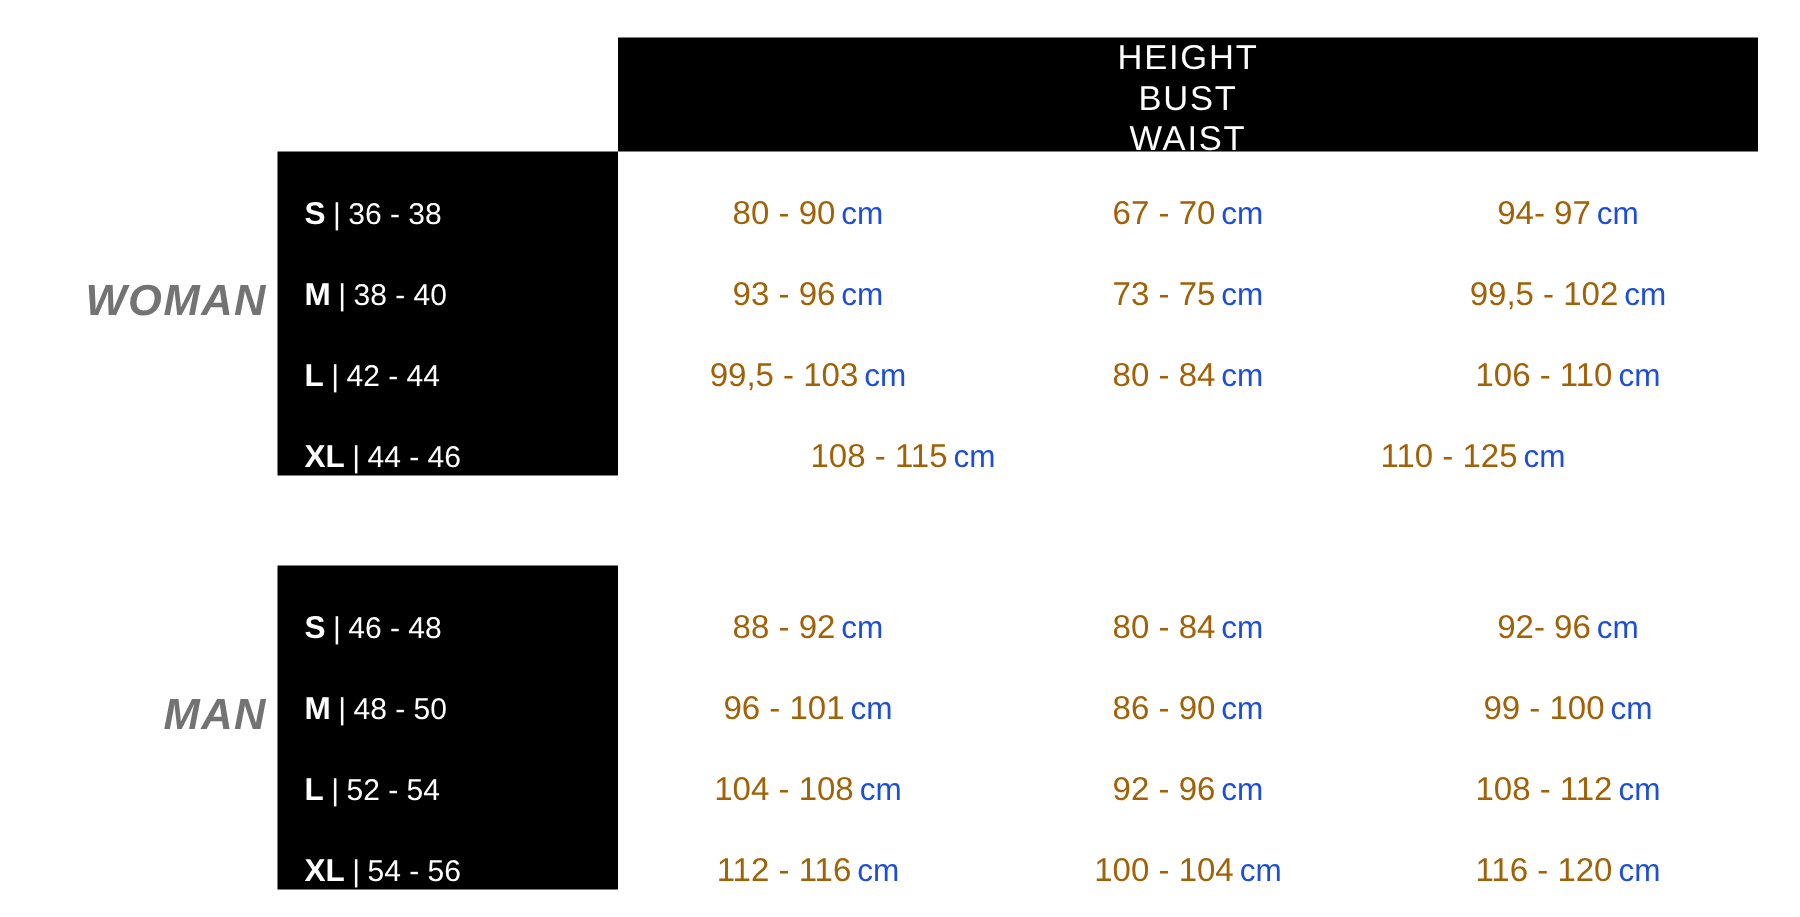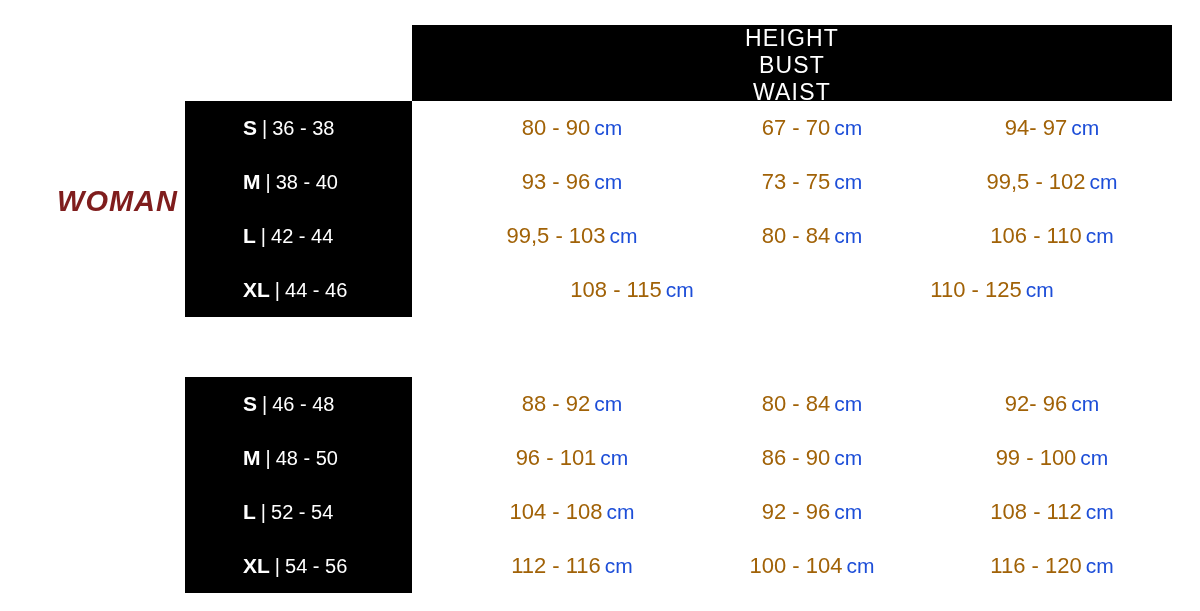--- a/index.html
+++ b/index.html
@@ -50,21 +50,21 @@
     font-weight: 400;
   }
 
   
   .group-label {
     position: absolute;
     font-style: italic;
     font-weight: bold;
     font-size: 29px;
     letter-spacing: 1px;
-    color: #7f1d1d;
+    color: #737373;
     text-align: right;
     width: 170px;
     left: 8px;
   }
   .group-label.woman { top: 185px; }
   .group-label.man { top: 461px; }
 
   
   .size-block {
     position: absolute;
@@ -80,22 +80,21 @@
     position: absolute;
     left: 185px;
     width: 987px;
   }
   .rows.woman { top: 101px; }
   .rows.man { top: 377px; }
 
   .row {
     display: flex;
     height: 54px;
-    align-items: center;
-    padding-left: 40px;
+    align-items: flex-end;
   }
 
   .cell-size {
     width: 227px;
     box-sizing: border-box;
     padding-left: 18px;
     color: #ffffff;
     font-size: 20px;
     white-space: nowrap;
   }
@@ -138,20 +137,21 @@
 <div class="sheet">
 
   <div class="header-band"></div>
   <div class="header-cells">
     <div class="header-cell">HEIGHT</div>
     <div class="header-cell">BUST</div>
     <div class="header-cell">WAIST</div>
   </div>
 
   <div class="group-label woman">WOMAN</div>
+  <div class="group-label man">MAN</div>
 
   <div class="size-block woman"></div>
   <div class="size-block man"></div>
 
   <div class="rows woman">
 
     <div class="row">
       <div class="cell-size">
         <span class="sz">S</span><span class="sep">|</span><span class="range">36 - 38</span>
       </div>

